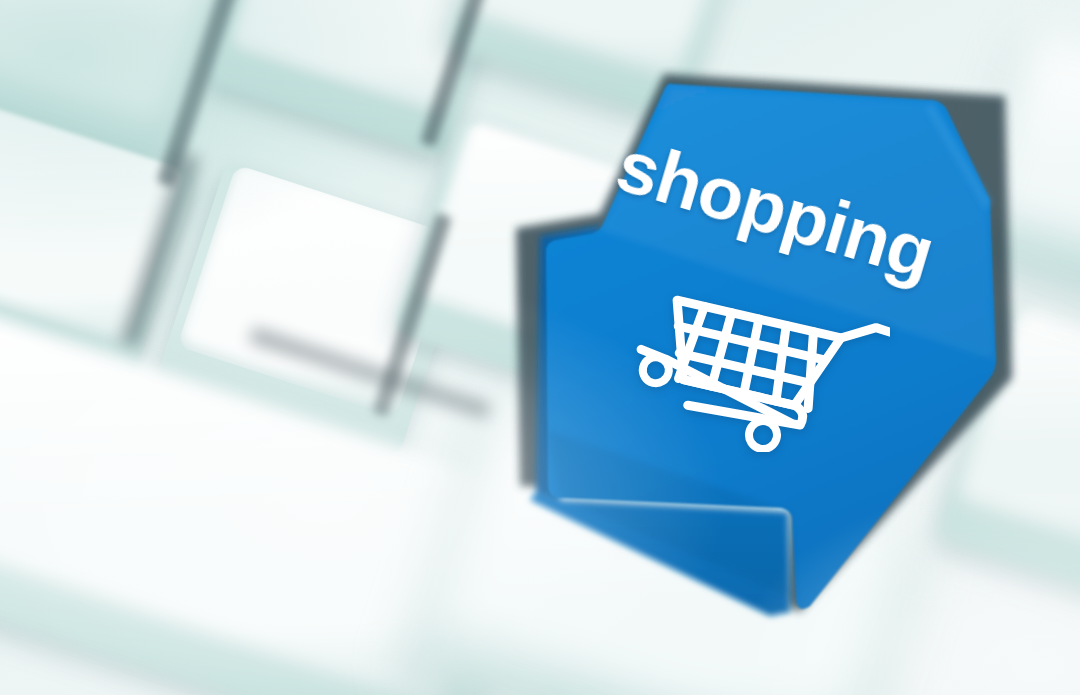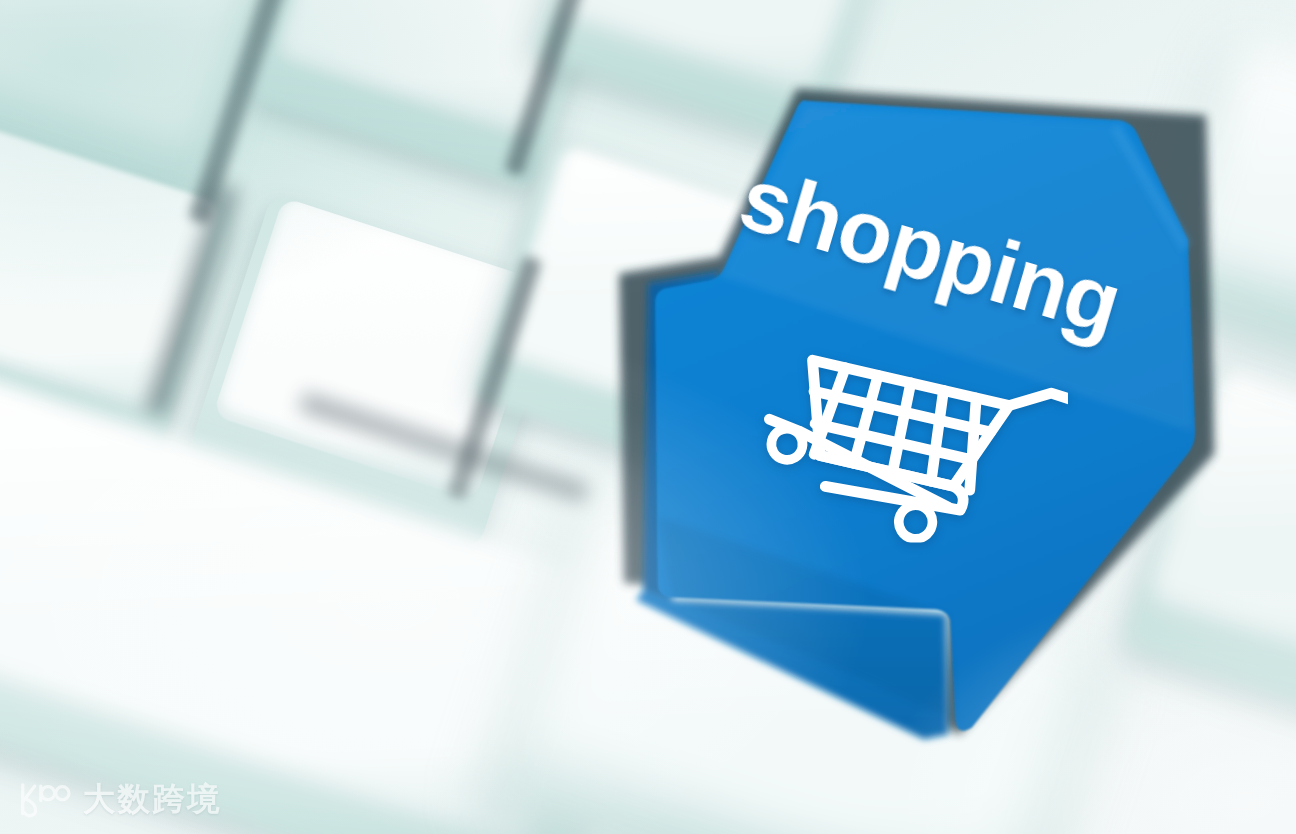--- a/index.html
+++ b/index.html
@@ -227,27 +227,14 @@
 
       <g transform="rotate(13 132 80)" fill="none" stroke="#ffffff" stroke-width="8">
         <circle cx="33" cy="101" r="13"></circle>
         <circle cx="152" cy="140" r="14"></circle>
       </g>
     </svg>
   </div>
 
   <div id="haze"></div>
 
-  <div id="watermark">
-    <svg class="wm-logo" viewBox="0 0 46 34">
-      <g fill="none" stroke="#ffffff" stroke-width="2.6" stroke-linecap="round" stroke-linejoin="round">
-        <path d="M 5,5 L 5,29"></path>
-        <path d="M 5,19 L 15,6"></path>
-        <path d="M 8,17 Q 18,22 15,29 Q 10,33 6,28"></path>
-        <circle cx="26" cy="12" r="5.5"></circle>
-        <circle cx="38" cy="12" r="5.5"></circle>
-        <path d="M 20,6 L 20,18"></path>
-      </g>
-    </svg>
-    <span class="wm-text">大数跨境</span>
-  </div>
 
 </div>
 
 </body></html>

